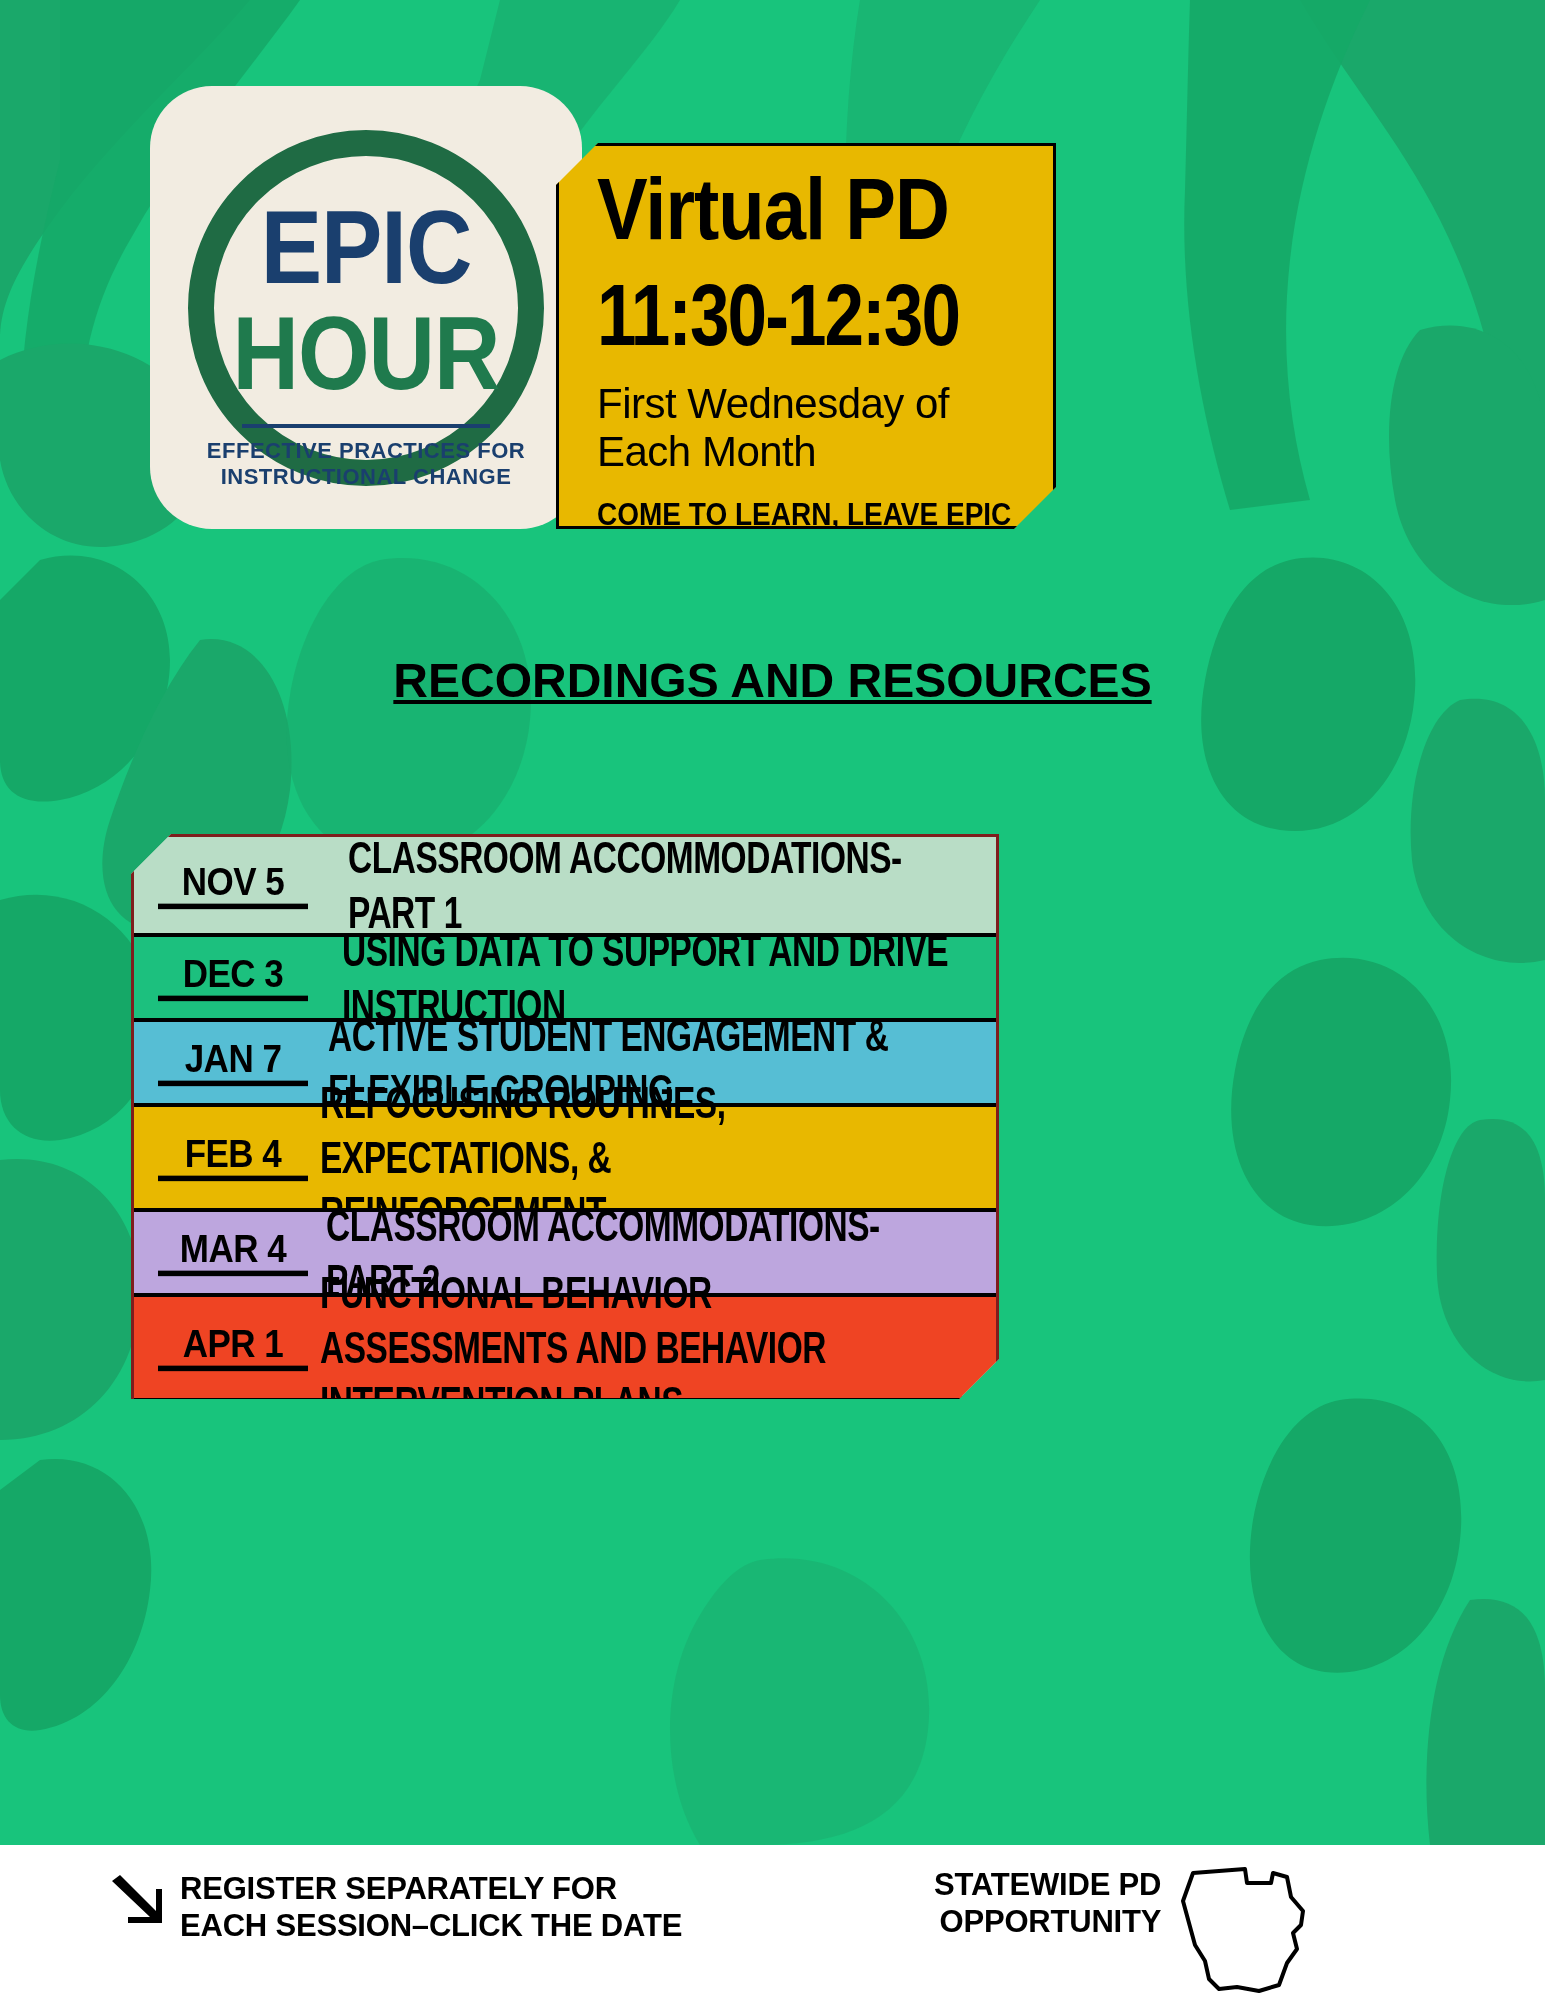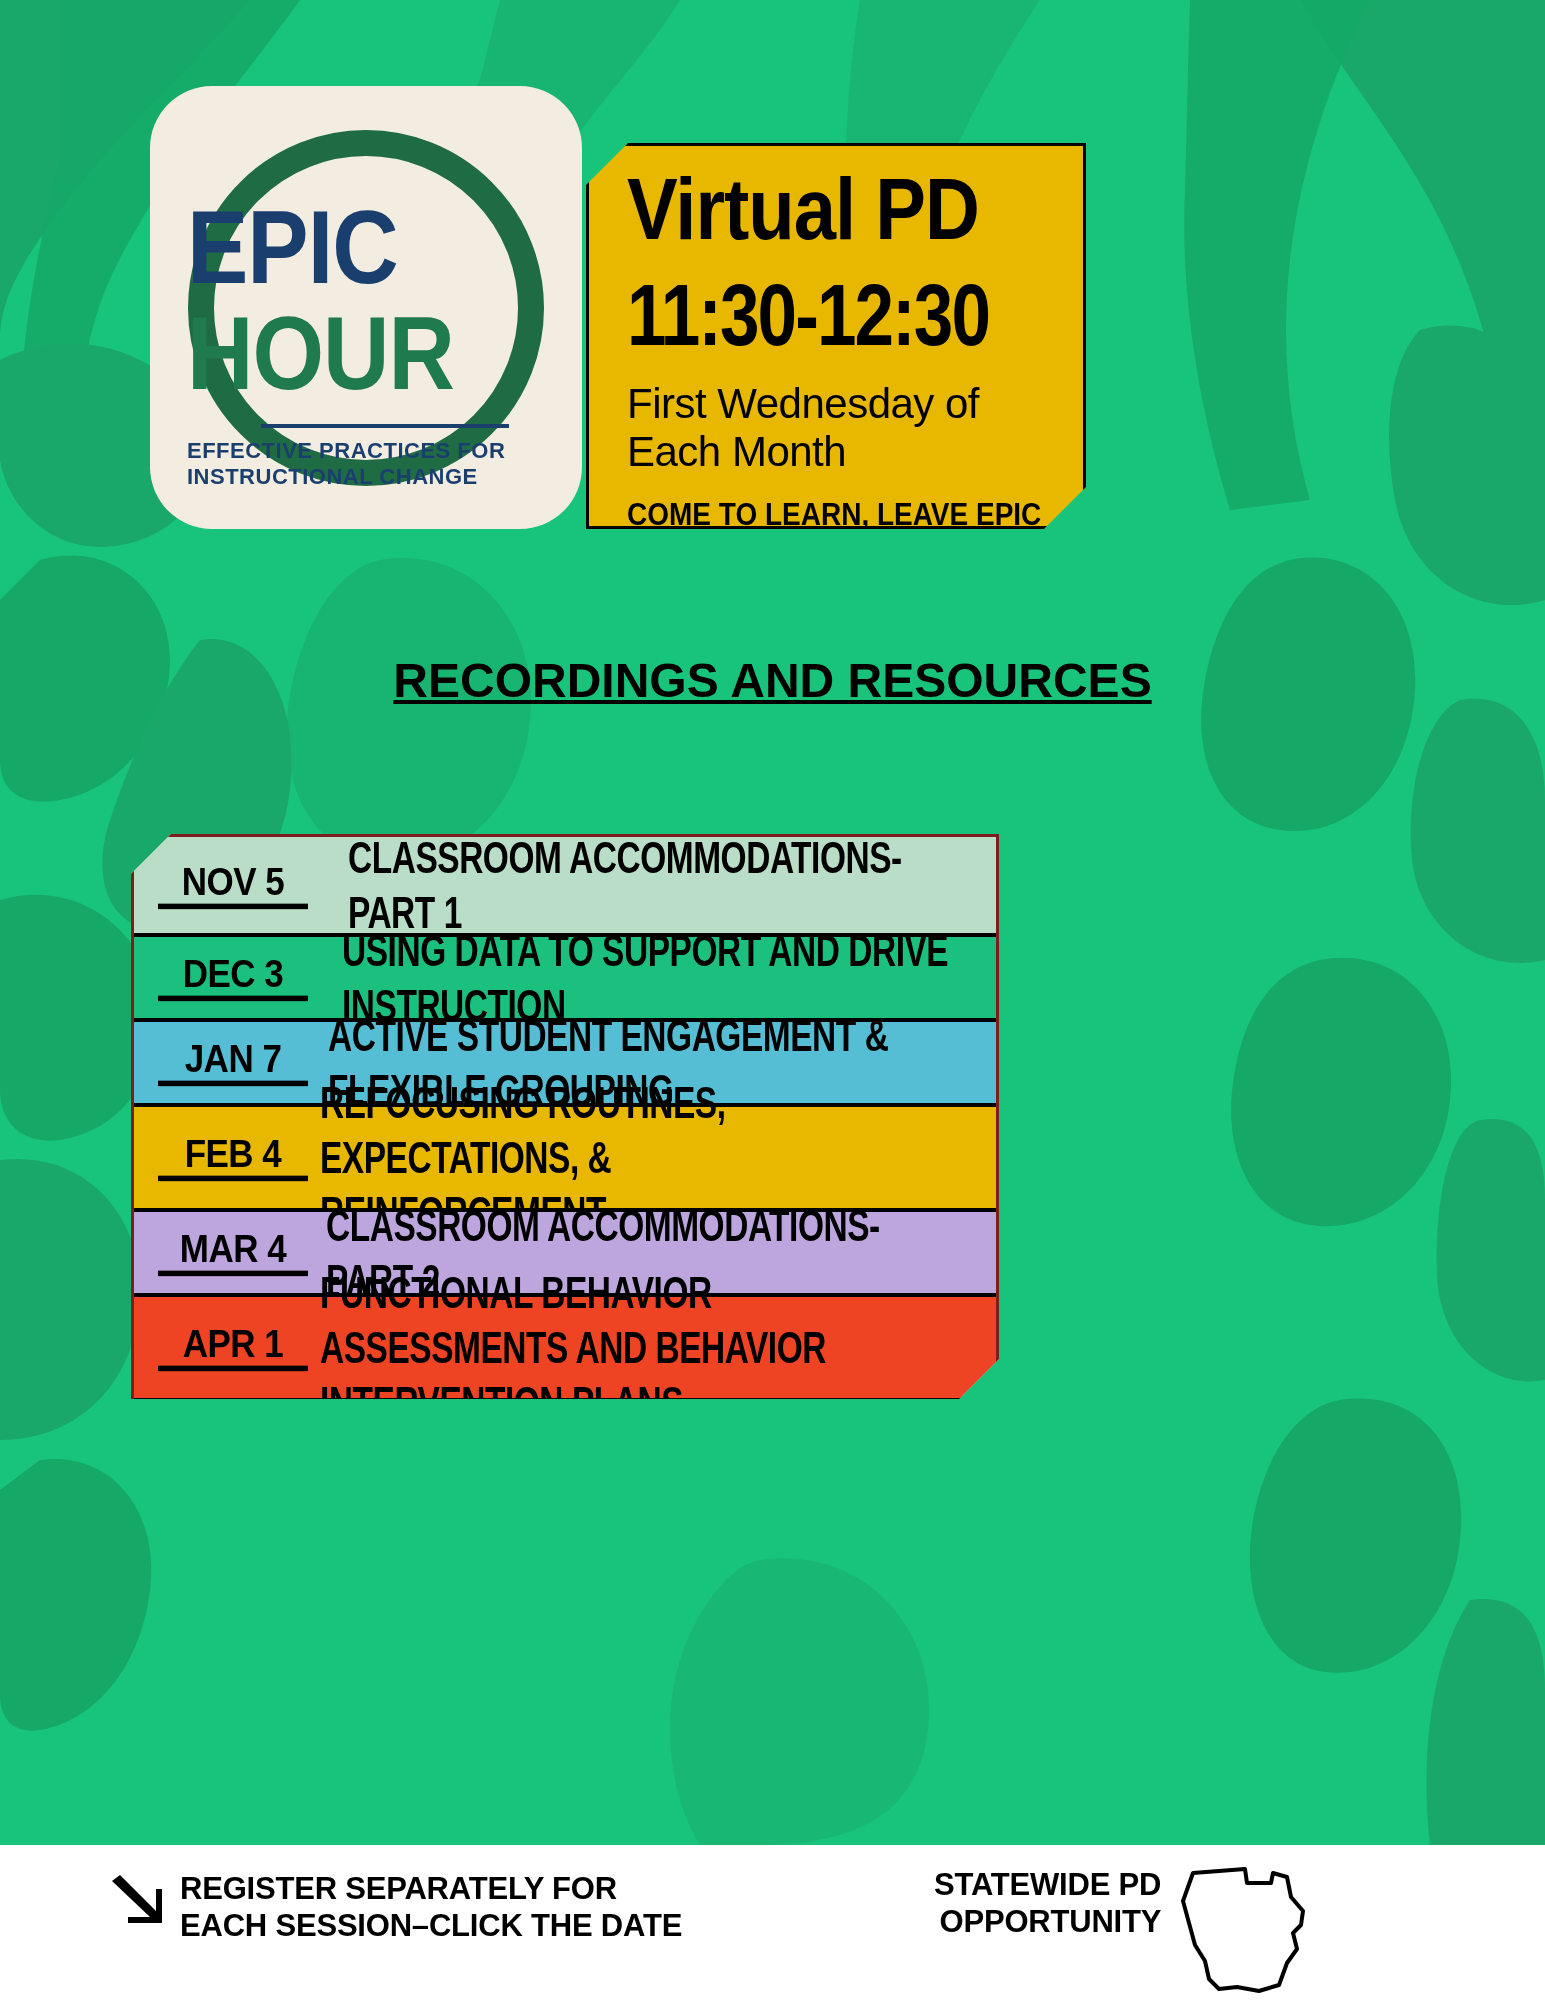--- a/index.html
+++ b/index.html
@@ -20,23 +20,22 @@
     position:absolute;left:150px;top:86px;width:432px;height:443px;
     background:#f2ece1;border-radius:62px;overflow:hidden;
   }
   #logo-ring{
     position:absolute;left:50%;top:50%;
     width:356px;height:356px;margin-left:-178px;margin-top:-178px;
     border:26px solid #1f6b44;border-radius:50%;
     box-sizing:border-box;
   }
   #logo-text{
-    position:absolute;left:0;right:0;top:110px;text-align:left;
+    position:absolute;left:0;right:0;top:110px;text-align:center;
     line-height:1;
-    margin-left:37px;
   }
   #epic-word{
     font-family:"Liberation Sans", sans-serif;
     font-weight:bold;font-size:92px;letter-spacing:-1px;
     color:#1a3f6e;display:block;
     transform:scaleY(1.12);transform-origin:top center;
   }
   #hour-word{
     font-family:"Liberation Sans", sans-serif;
     font-weight:bold;font-size:92px;letter-spacing:-1px;
@@ -46,21 +45,21 @@
   #logo-rule{
     width:248px;height:4px;background:#1a3f6e;margin:30px auto 10px auto;
   }
   .logo-tag{
     display:block;font-size:22px;font-weight:bold;color:#1a3f6e;
     letter-spacing:0.5px;line-height:1.18;
   }
 
   
   #pd-box{
-    position:absolute;left:586px;top:143px;width:500px;height:386px;
+    position:absolute;left:556px;top:143px;width:500px;height:386px;
     background:#e8b800;
     border:3px solid #000;
     box-sizing:border-box;
     clip-path:polygon(42px 0, 100% 0, 100% calc(100% - 42px), calc(100% - 42px) 100%, 0 100%, 0 42px);
     padding:18px 22px 10px 38px;
   }
   #pd-title{
     font-size:76px;font-weight:bold;color:#000;line-height:0.95;
     letter-spacing:-1px;transform:scaleY(1.15);transform-origin:left top;
     display:block;margin-top:4px;

